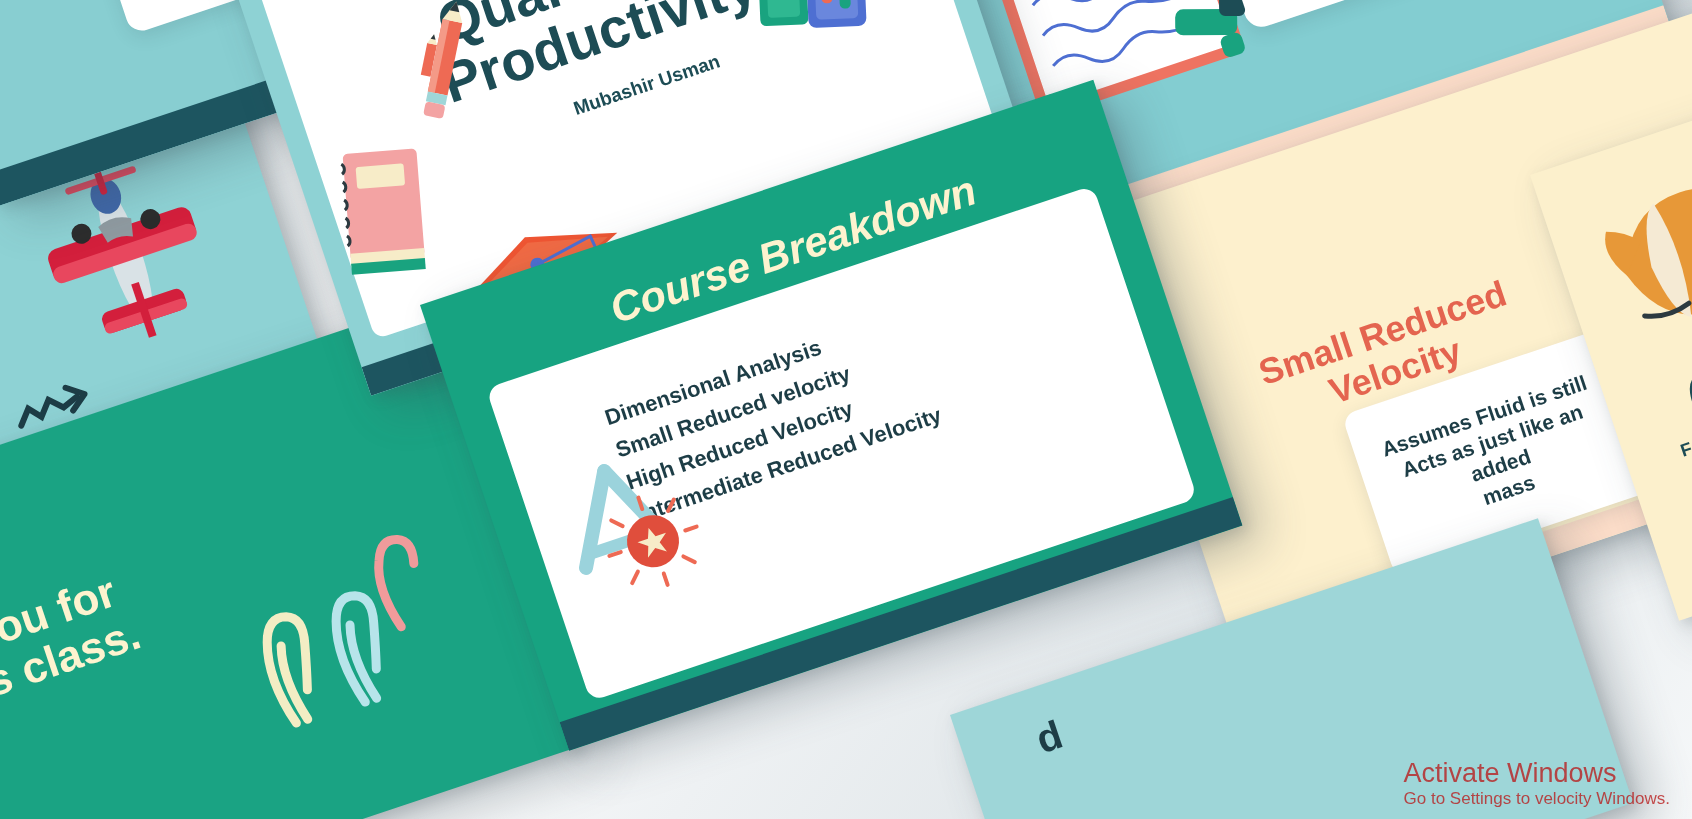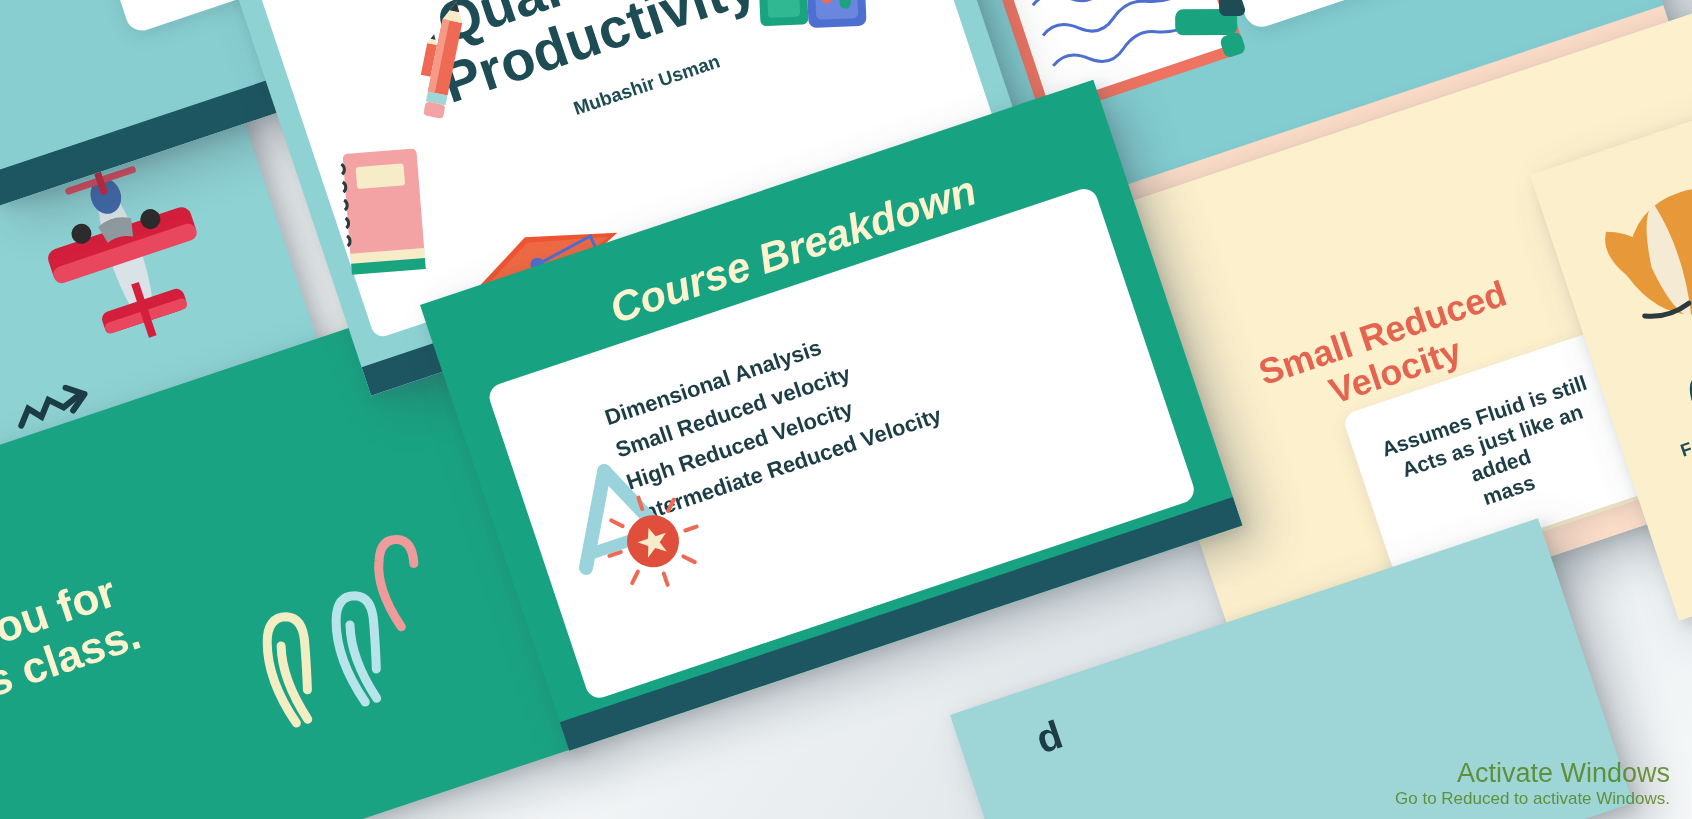--- a/index.html
+++ b/index.html
@@ -134,22 +134,22 @@
     left:-330px;top:170px;width:560px;height:420px;background:#8ed2d4;
     transform:rotate(-18.5deg);transform-origin:0 0;
   }
   #s-plane .edge{background:#1d5560;height:26px;}
 
   
   .ill{position:absolute;pointer-events:none;}
 
   
   #watermark{
-    position:absolute;right:22px;bottom:10px;text-align:right;
-    color:#4d7c0f;opacity:.78;user-select:none;margin-left:22px;
+    position:absolute;right:22px;bottom:10px;text-align:left;
+    color:#b91c1c;opacity:.78;user-select:none;margin-left:22px;
   }
   #watermark .wm1{font-size:27px;line-height:1.15;}
   #watermark .wm2{font-size:17px;line-height:1.2;}
 </style>
 </head>
 <body>
 
 <div class="stage">
 
   <div class="slide" id="s-plane">
@@ -354,16 +354,16 @@
       </g>
     </svg>
   </div>
 
   <div class="slide" id="s-bottom">
     <div class="bt">d</div>
   </div>
 
   <div id="watermark">
     <div class="wm1">Activate Windows</div>
-    <div class="wm2">Go to Reduced to activate Windows.</div>
+    <div class="wm2">Go to Settings to velocity Windows.</div>
   </div>
 
 </div>
 
 </body></html>

